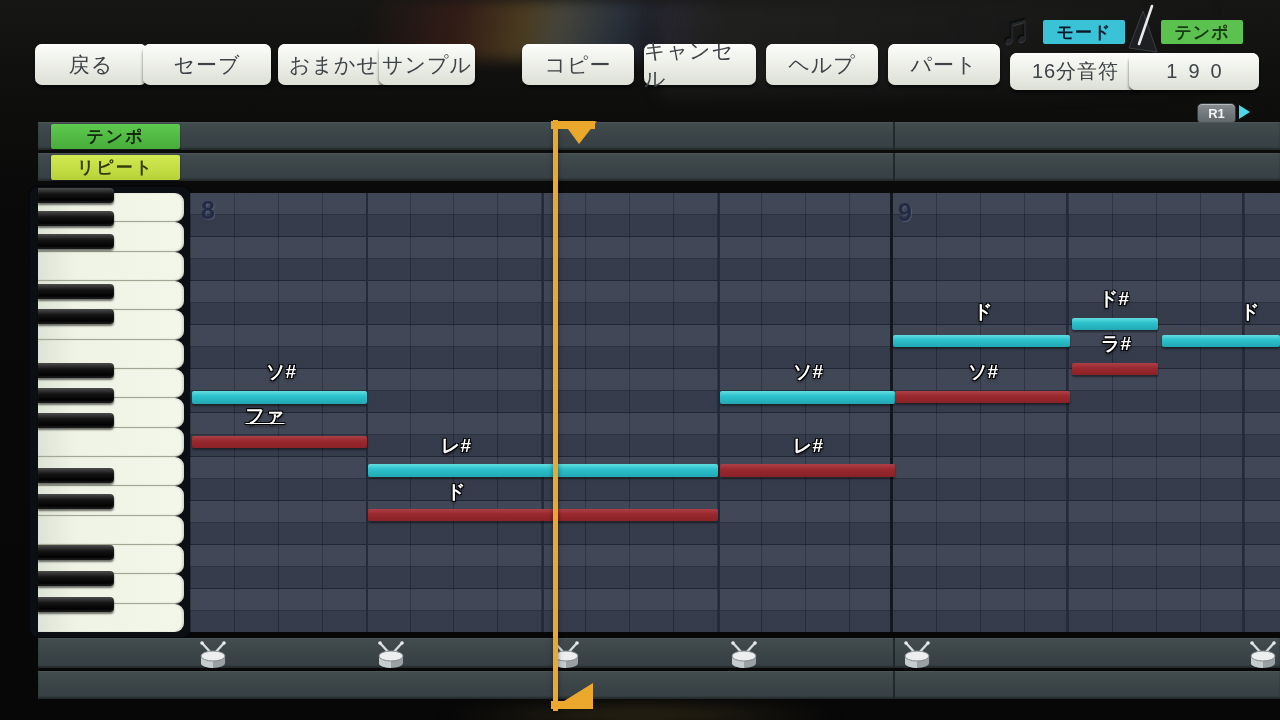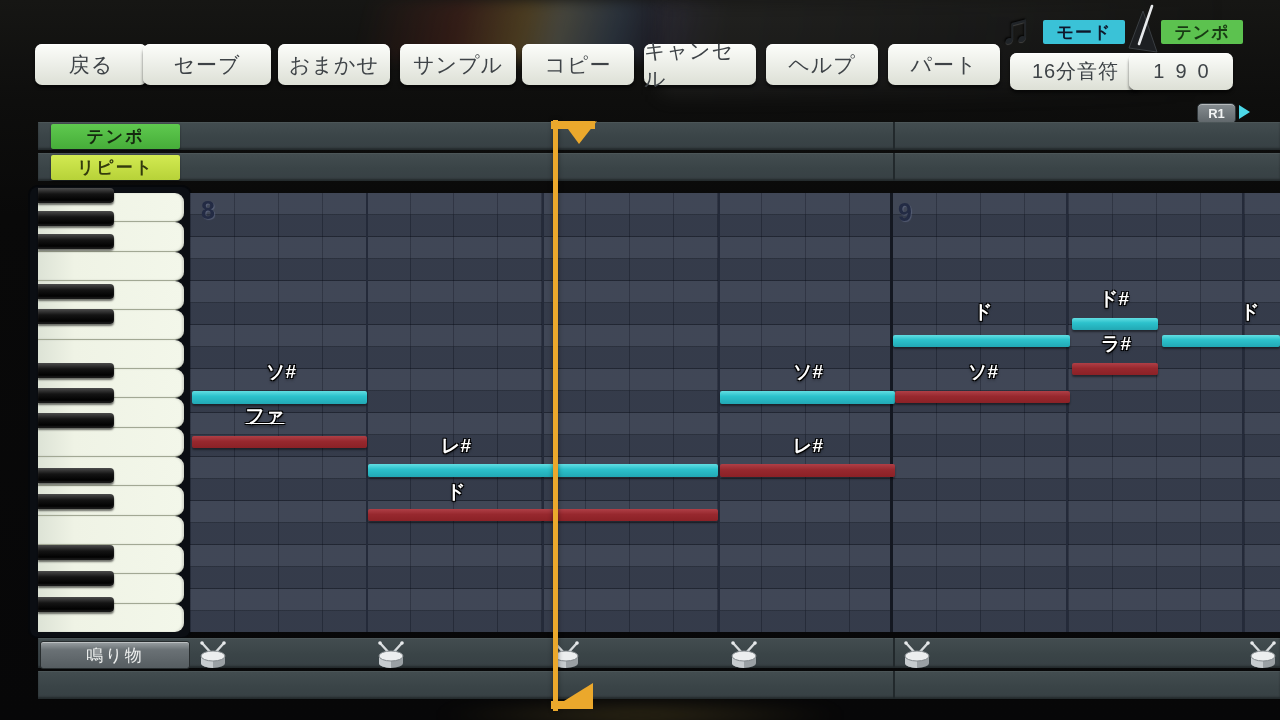--- a/index.html
+++ b/index.html
@@ -90,37 +90,37 @@
 <div id="stage">
 
   <div class="abs rainbow"></div>
   <div class="abs streak2"></div>
   <div class="abs glowbottom"></div>
 
   <div id="toolbar">
       <div class="abs btn" style="left: 35px; top: 44px; width: 112px;">戻る</div>
       <div class="abs btn" style="left: 143px; top: 44px; width: 128px;">セーブ</div>
       <div class="abs btn" style="left: 278px; top: 44px; width: 112px;">おまかせ</div>
-      <div class="abs btn" style="left: 400px; top: 44px; width: 116px;">サンプル</div>
+      <div class="abs btn" style="left: 379px; top: 44px; width: 96px;">サンプル</div>
       <div class="abs btn" style="left: 522px; top: 44px; width: 112px;">コピー</div>
       <div class="abs btn" style="left: 644px; top: 44px; width: 112px;">キャンセル</div>
       <div class="abs btn" style="left: 766px; top: 44px; width: 112px;">ヘルプ</div>
       <div class="abs btn" style="left: 888px; top: 44px; width: 112px;">パート</div>
     </div>
 
   <div class="abs notes-icon" style="left:1000px;top:8px;">♫</div>
   <div class="abs chip cyan" style="left:1043px;top:20px;width:82px;">モード</div>
   <div class="abs btn small" style="left:1010px;top:53px;width:131px;height:37px;letter-spacing:1px;">16分音符</div>
 
   <svg class="abs" style="left:1126px;top:4px;" width="38" height="52" viewBox="0 0 38 52">
     <polygon points="17,7 31,48 3,44" fill="#1d1f22" stroke="#3a3e42" stroke-width="1"></polygon>
     <line x1="26" y1="2" x2="13" y2="40" stroke="#e8eaec" stroke-width="2.6" stroke-linecap="round"></line>
   </svg>
   <div class="abs chip green" style="left:1161px;top:20px;width:82px;">テンポ</div>
-  <div class="abs btn small" style="left:1129px;top:53px;width:104px;height:37px;letter-spacing:11px;padding-left:11px;box-sizing:border-box;">190</div>
+  <div class="abs btn small" style="left:1129px;top:53px;width:130px;height:37px;letter-spacing:11px;padding-left:11px;box-sizing:border-box;">190</div>
 
   <div class="abs r1" style="left:1197px;top:103px;text-align:right;">R1</div>
   <div class="abs playtri" style="left:1239px;top:105px;"></div>
 
   <div class="abs row" style="top:122px;height:28px;">
     <div class="abs rowline" style="left:855px;top:0;height:28px;"></div>
   </div>
   <div class="abs lanechip green" style="top:124px;">テンポ</div>
   <div class="abs row" style="top:153px;height:28px;">
     <div class="abs rowline" style="left:855px;top:0;height:28px;"></div>
@@ -147,21 +147,20 @@
     </div>
 
   <div class="abs" id="grid"></div>
 
   <div class="abs row" style="top:638px;height:30px;">
     <div class="abs rowline" style="left:855px;top:0;height:30px;"></div>
   </div>
   <div class="abs row" style="top:671px;height:28px;">
     <div class="abs rowline" style="left:855px;top:0;height:28px;"></div>
   </div>
-  <div class="abs lanebtn" style="top:641px;height:26px;">鳴り物</div>
 
   <div class="abs playhead" id="playhead" style="top: 120px; height: 591px; left: 553px;"></div>
   <svg class="abs flag" id="flagtop" width="50" height="28" style="top: 118px; left: 551px;" viewBox="0 0 50 28">
     <rect x="0" y="3" width="44" height="8" fill="#eba82c"></rect>
     <polygon points="17,11 46,3 28,26" fill="#eba82c"></polygon>
   </svg>
   <svg class="abs flag" id="flagbot" width="50" height="34" style="top: 678px; left: 551px;" viewBox="0 0 50 34">
     <rect x="0" y="23" width="42" height="8" fill="#eba82c"></rect>
     <polygon points="13,23 42,5 42,23" fill="#eba82c"></polygon>
   </svg>

